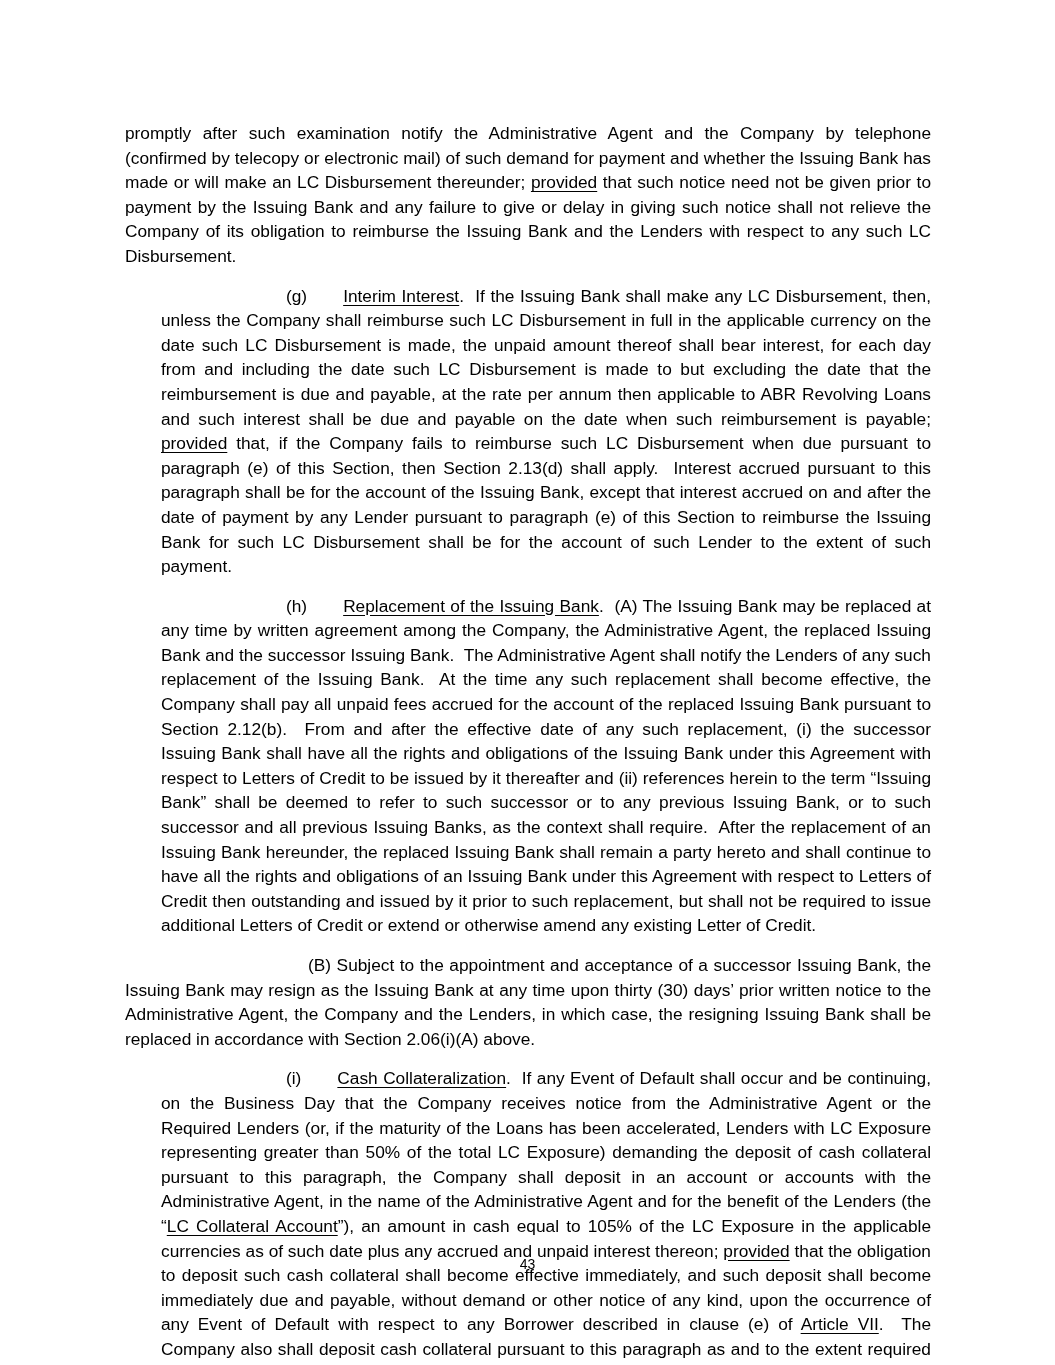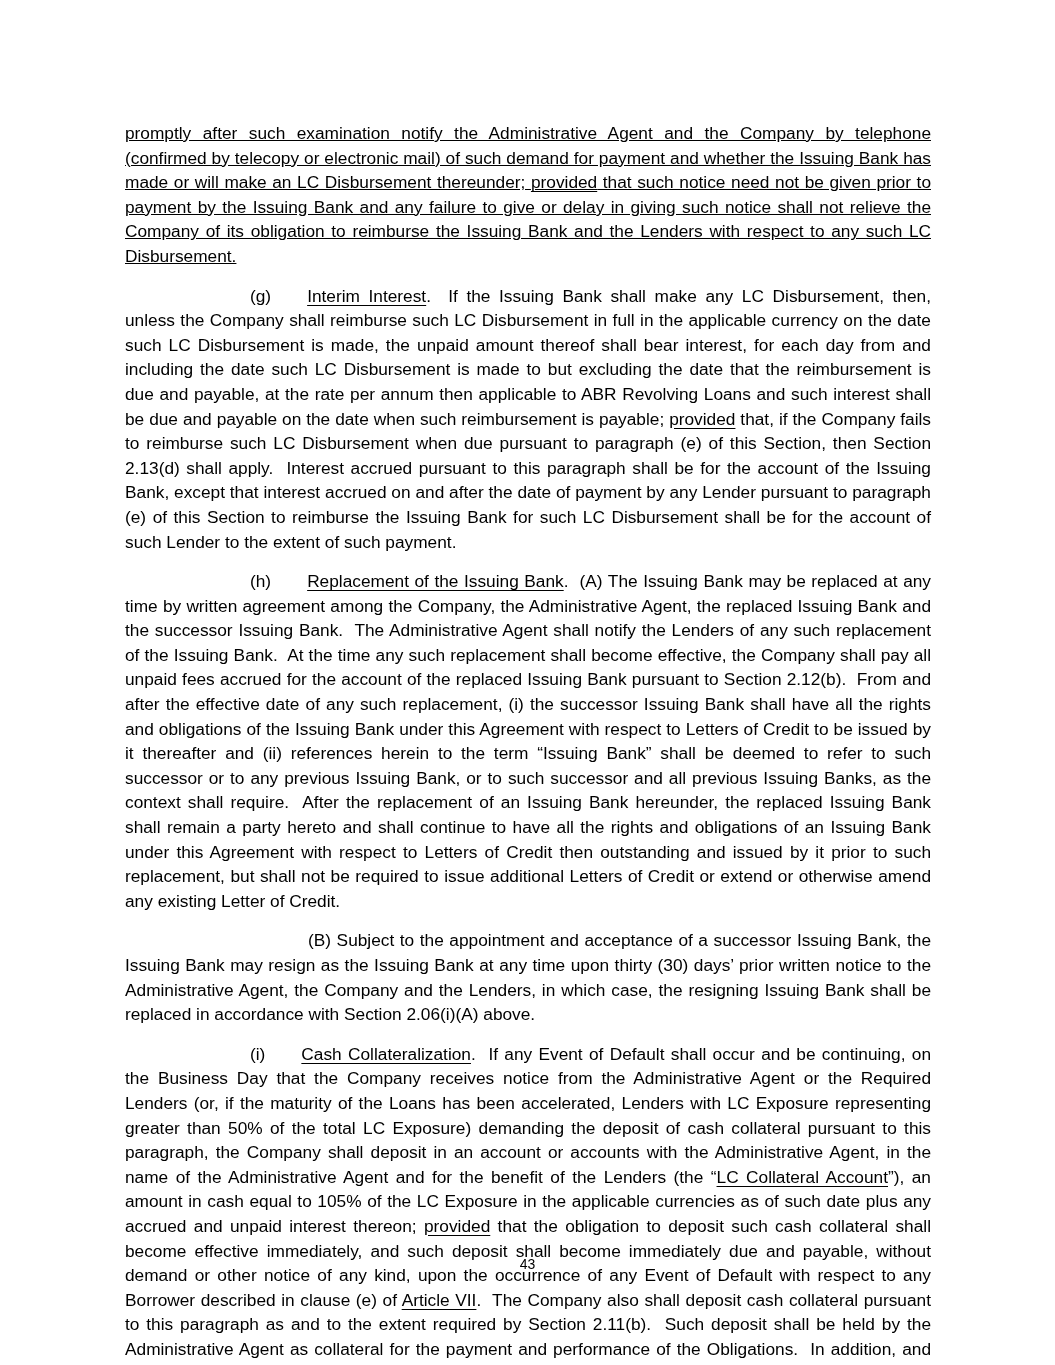--- a/index.html
+++ b/index.html
@@ -23,22 +23,22 @@
     font-family: "Liberation Sans", sans-serif;
     font-size: 17.3px;
     line-height: 24.6px;
     text-align: justify;
     color: #000000;
   }
   p.par {
     margin: 0 0 15px 0;
     padding: 0;
   }
-  p.plain { text-indent: 0; text-decoration: underline; }
-  p.lettered { text-indent: 125px; }
+  p.plain { text-indent: 0; }
+  p.lettered { text-indent: 125px; margin-left: 36px; }
   p.lettered-deep { text-indent: 183px; }
   .u {
     text-decoration: underline;
     text-underline-offset: 3px;
   }
   .serif {
     font-family: Liberation Sans, sans-serif;
   }
   .tab {
     display: inline-block;

